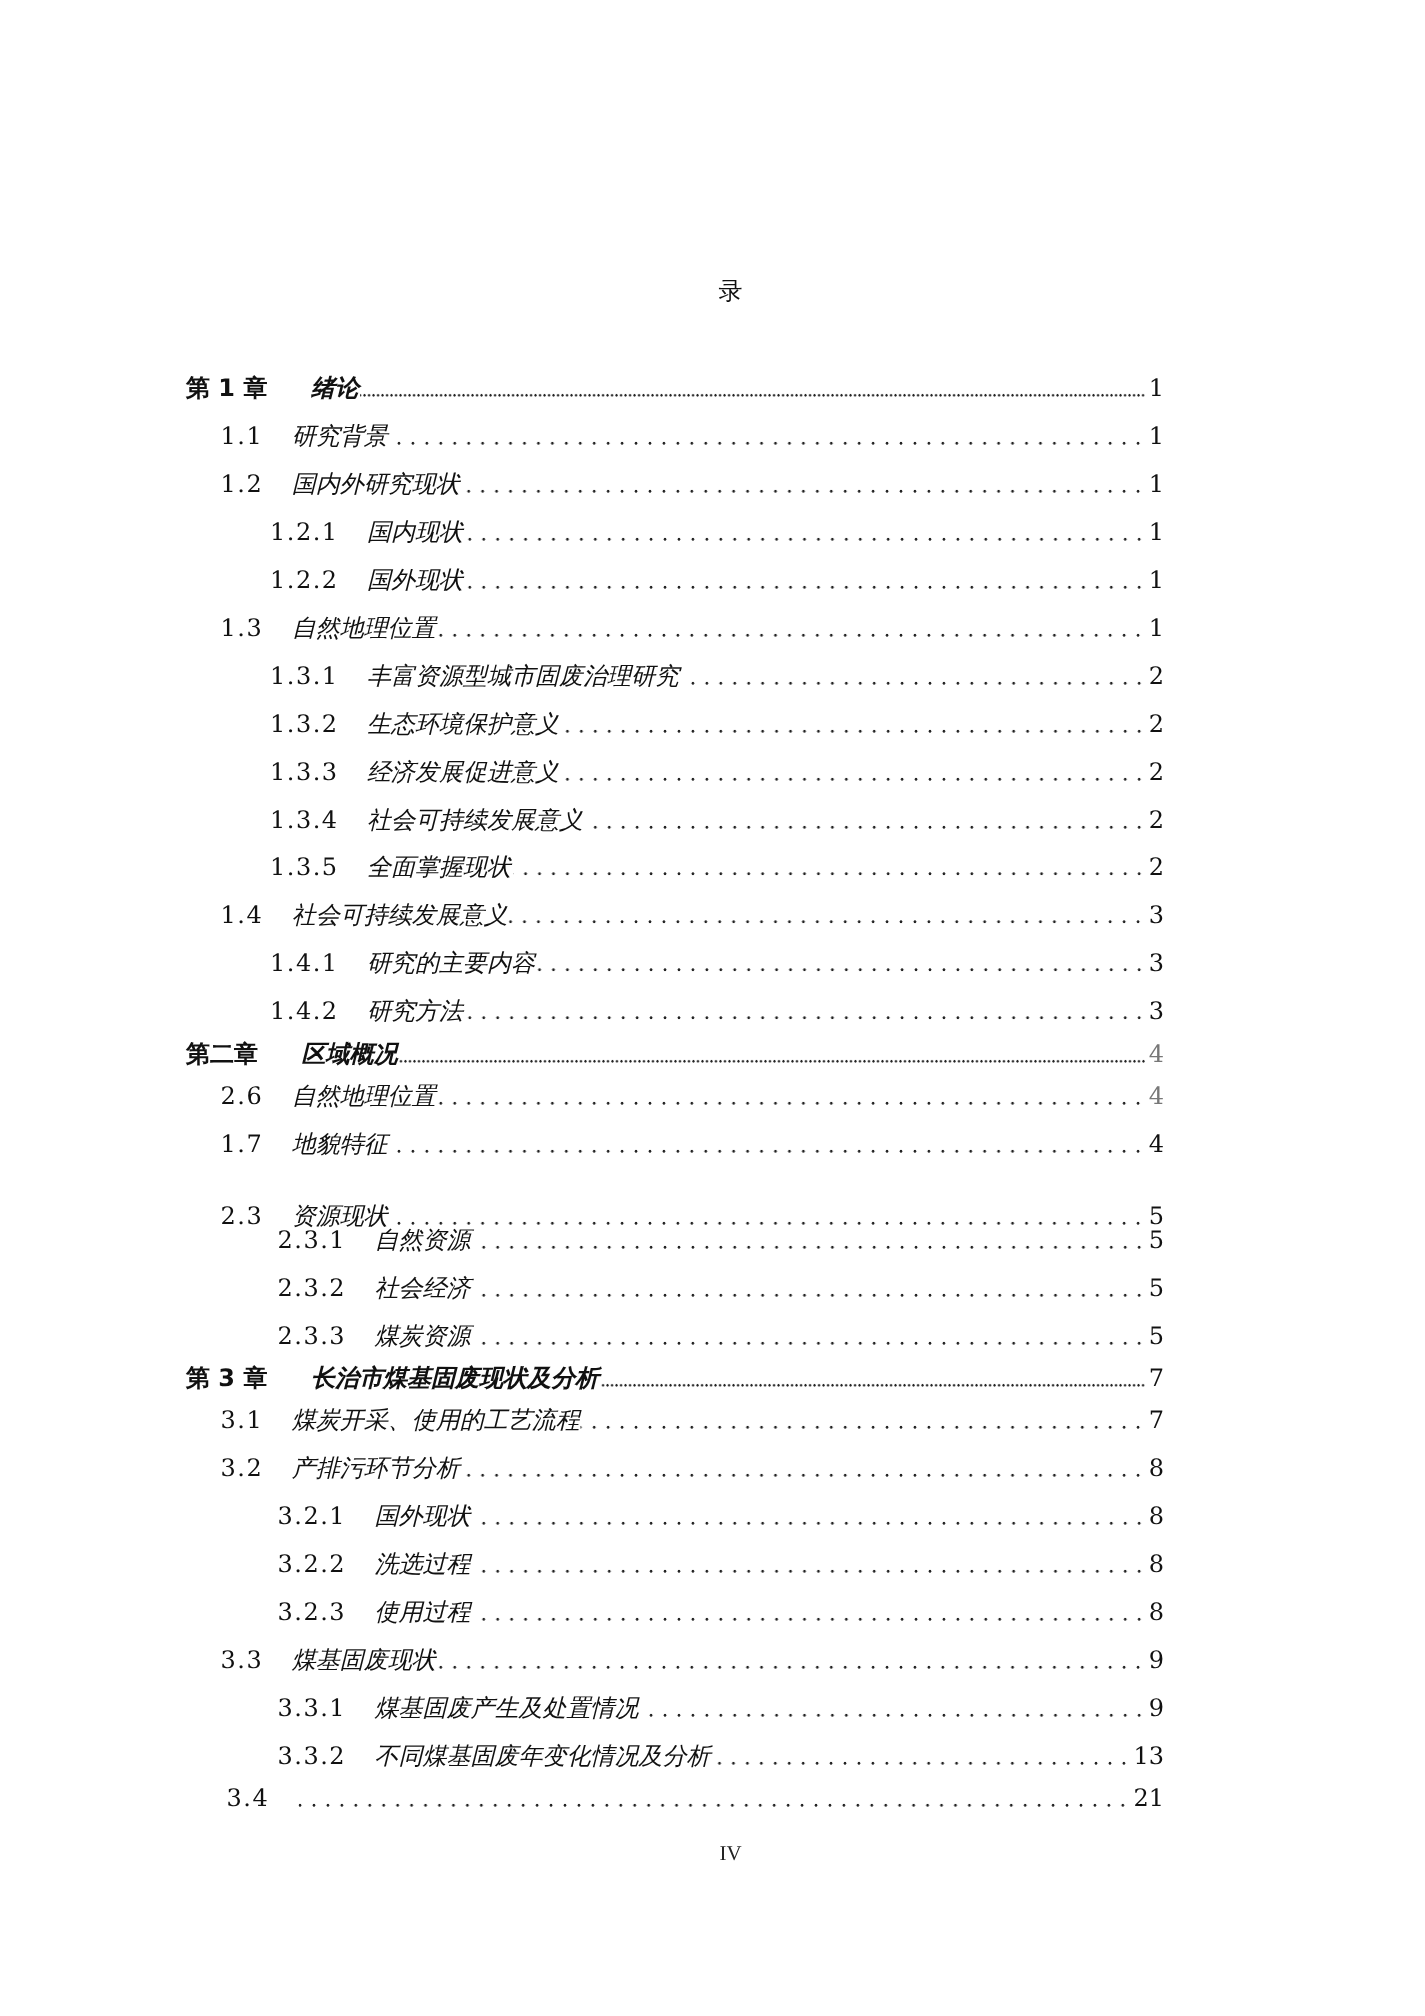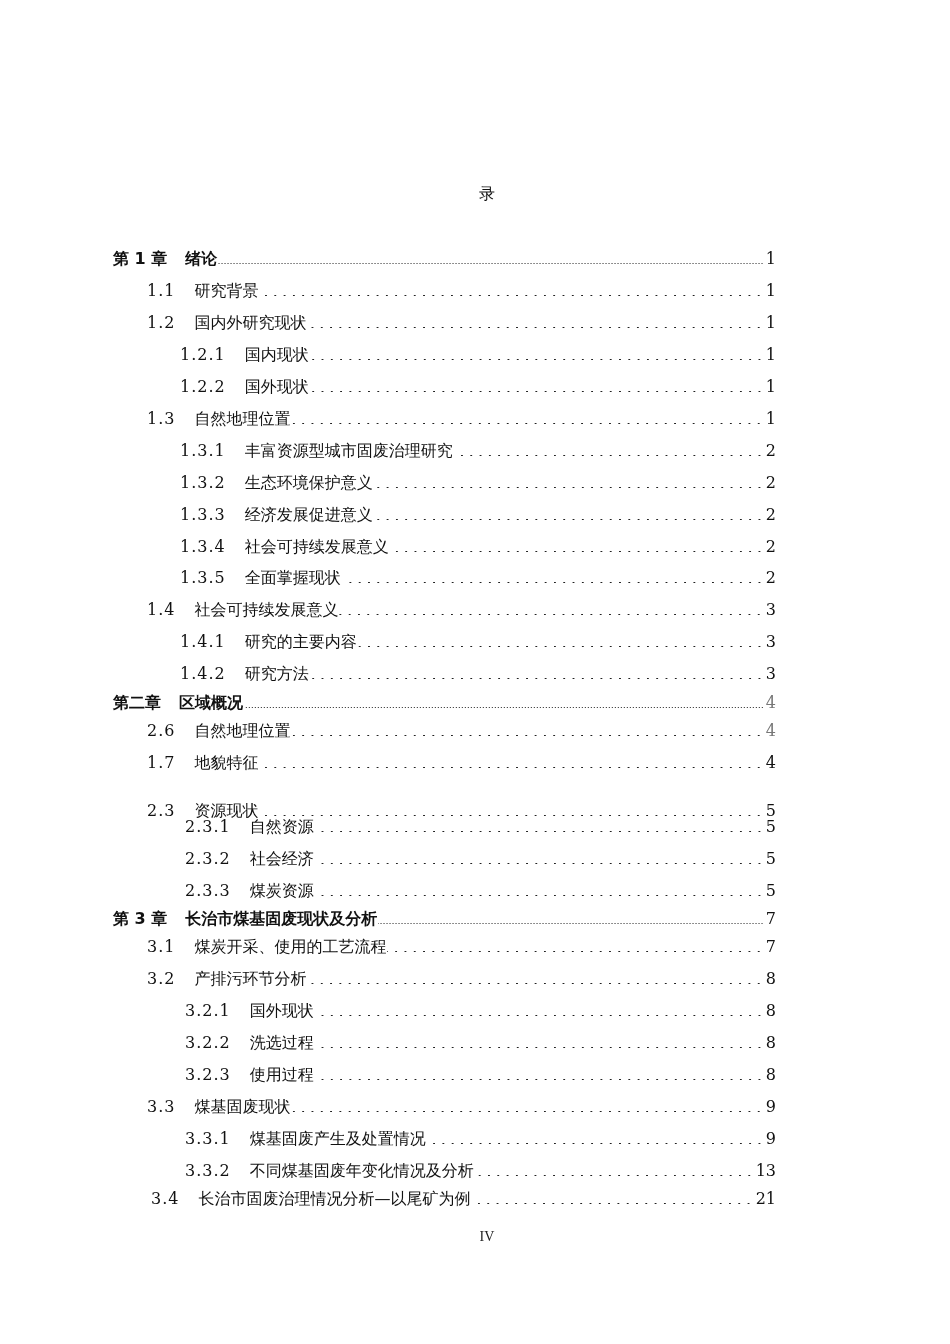--- a/index.html
+++ b/index.html
@@ -42,20 +42,21 @@
     .toc-row .num {
       white-space: nowrap;
       letter-spacing: 1px;
     }
     .toc-row .gap {
       display: inline-block;
       width: 19px;
     }
     .toc-row .label {
       white-space: nowrap;
+      font-style: italic;
     }
     .toc-row .leader {
       flex: 1;
       margin: 0 2px 5px 1px;
       height: 3px;
       background-image: radial-gradient(circle, #222 0.9px, transparent 1.1px);
       background-size: 9.3px 3px;
       background-repeat: repeat-x;
       background-position: right center;
     }
@@ -66,20 +67,21 @@
     }
     .toc-row.level-1 {
       font-family: "DejaVu Sans", "Liberation Sans", sans-serif;
       font-weight: bold;
       left: 113px;
     }
     .toc-row.level-1 .num,
     .toc-row.level-1 .label {
       font-weight: bold;
       letter-spacing: 0;
+      margin-left: 11px;
     }
     .toc-row.level-1 .gap { width: 18px; }
     .toc-row.level-1 .leader {
       background-image: radial-gradient(circle, #222 0.7px, transparent 0.9px);
       background-size: 3px 3px;
       margin-bottom: 5px;
     }
     .toc-row.level-1 .page {
       font-family: "DejaVu Serif", "Liberation Serif", serif;
       font-weight: normal;
@@ -344,19 +346,18 @@
     <span class="num">3.3.2</span>
       <span class="gap"></span>
     <span class="label">不同煤基固废年变化情况及分析</span>
     <span class="leader"></span>
     <span class="page">13</span>
   </div>
 
   <div class="toc-row level-2 shifted" style="top:940px">
     <span class="num">3.4</span>
       <span class="gap"></span>
-    <span class="label">长治市固废治理情况分析—以尾矿为例</span>
     <span class="leader"></span>
     <span class="page">21</span>
   </div>
 </div>
 
 <div class="page-footer">IV</div>
 
 </body></html>

